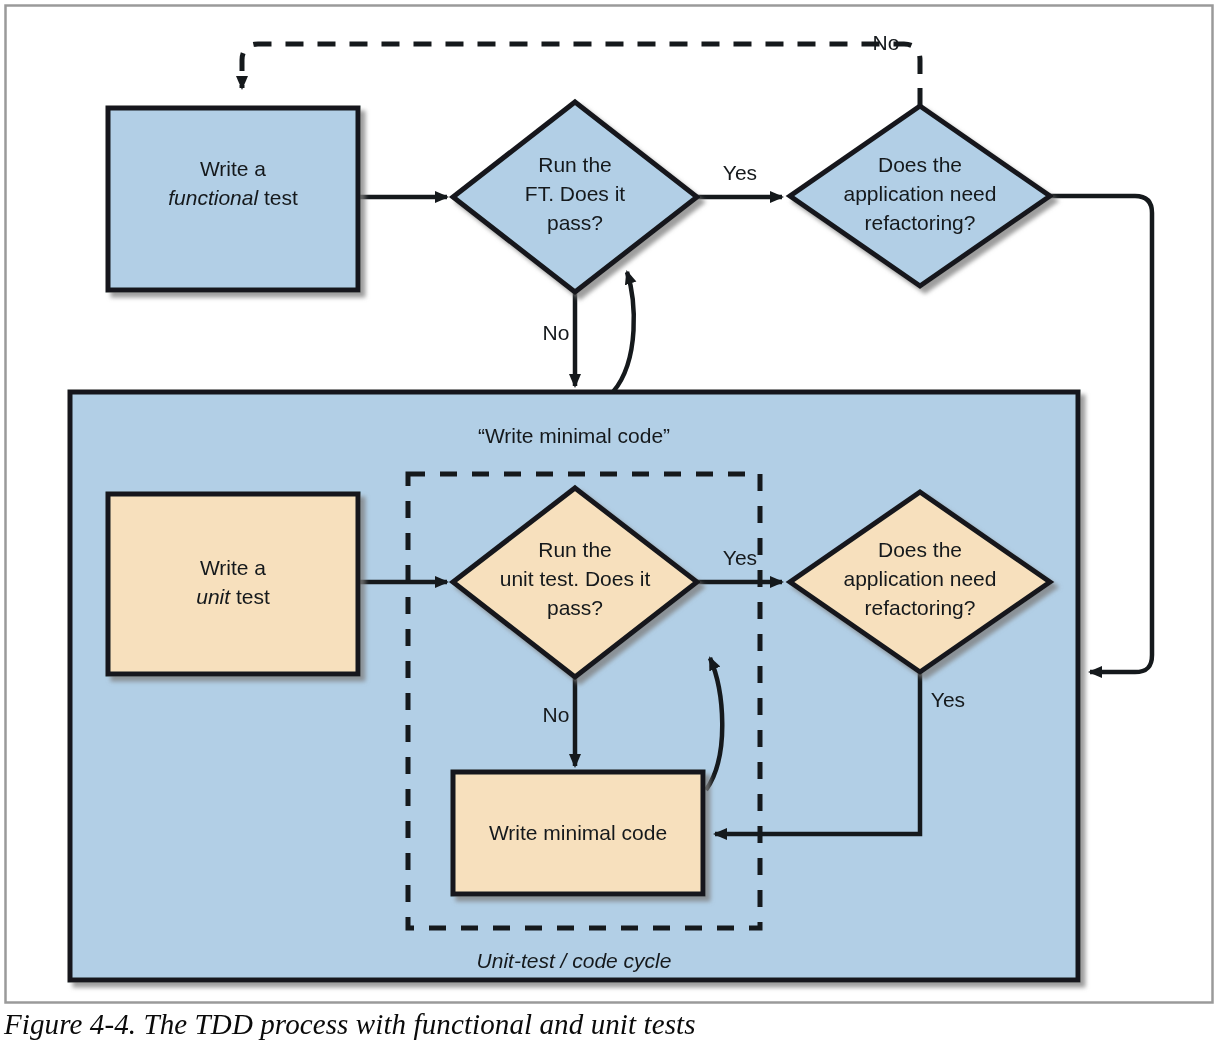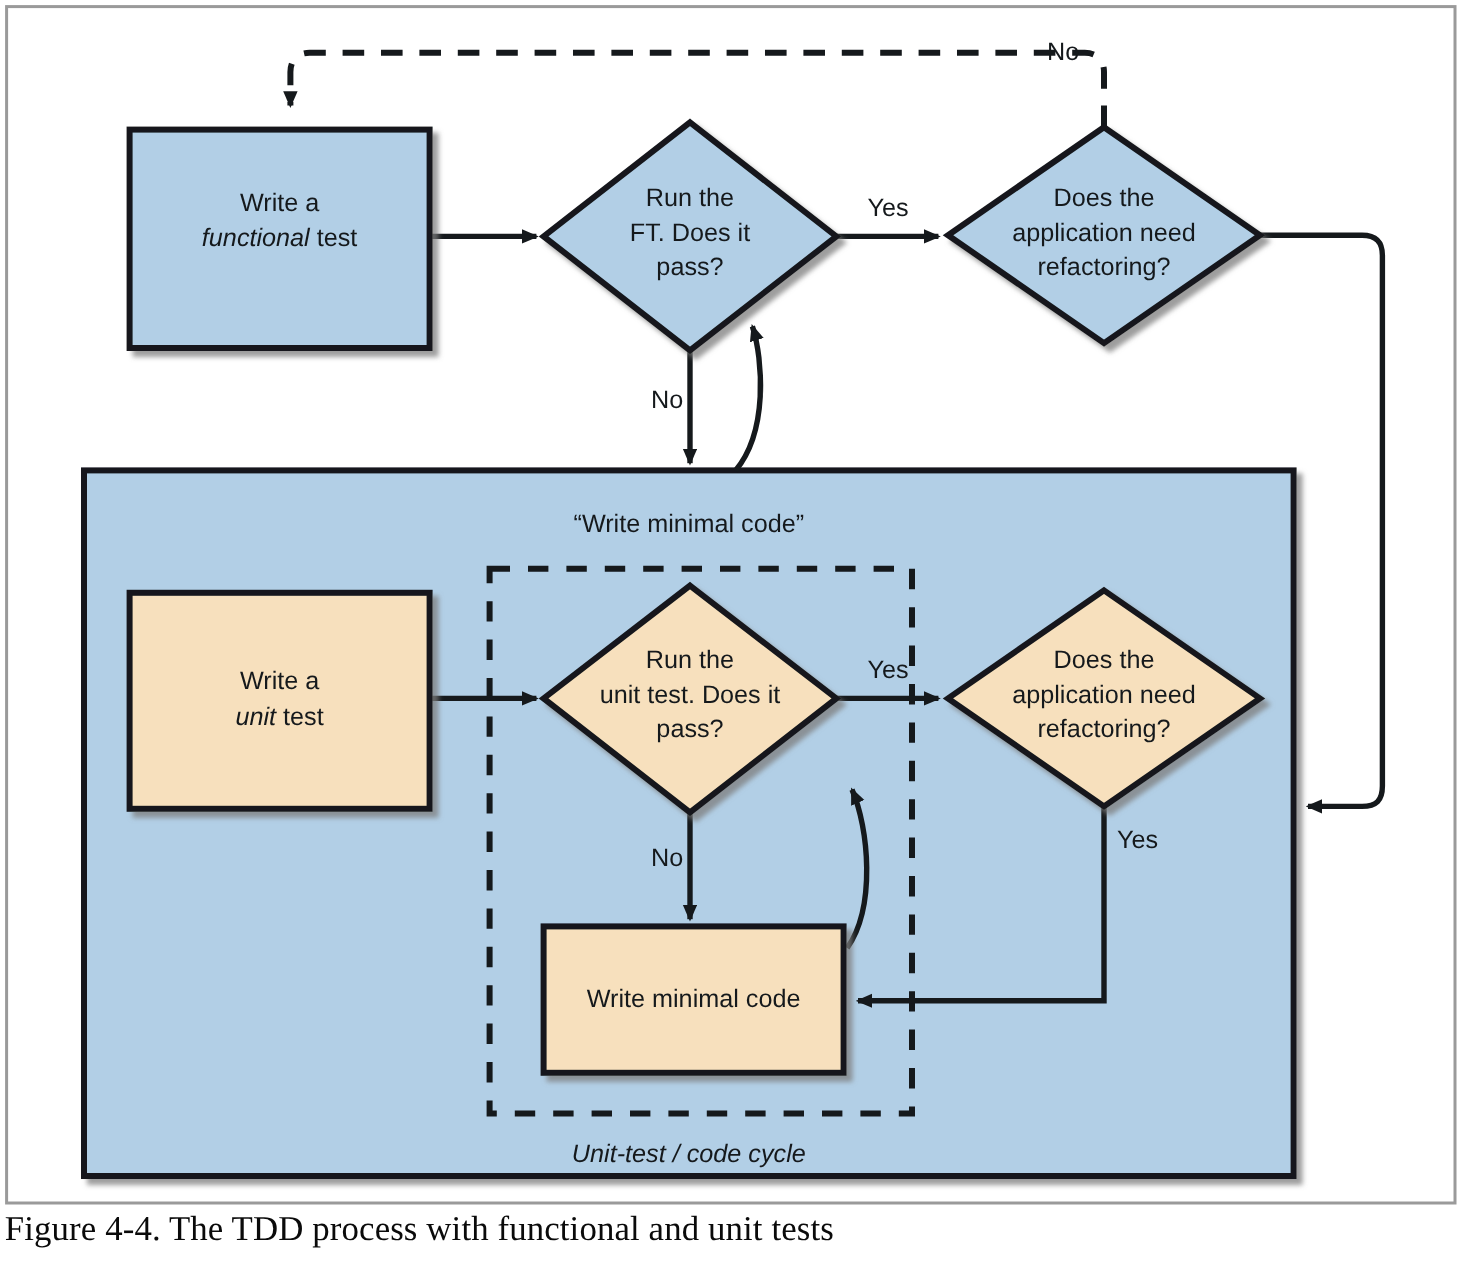--- a/index.html
+++ b/index.html
@@ -53,20 +53,21 @@
     fill: #15191c;
     text-anchor: middle;
   }
   .ital { font-style: italic; }
   .caption {
     position: absolute;
     left: 4px;
     top: 1008px;
     width: 1200px;
     font-family: "Liberation Serif", serif;
+    font-style: italic;
     font-size: 29px;
     color: #0a0a0a;
     letter-spacing: 0.1px;
     white-space: nowrap;
   }
 </style>
 </head>
 <body>
 
 <div id="page">

